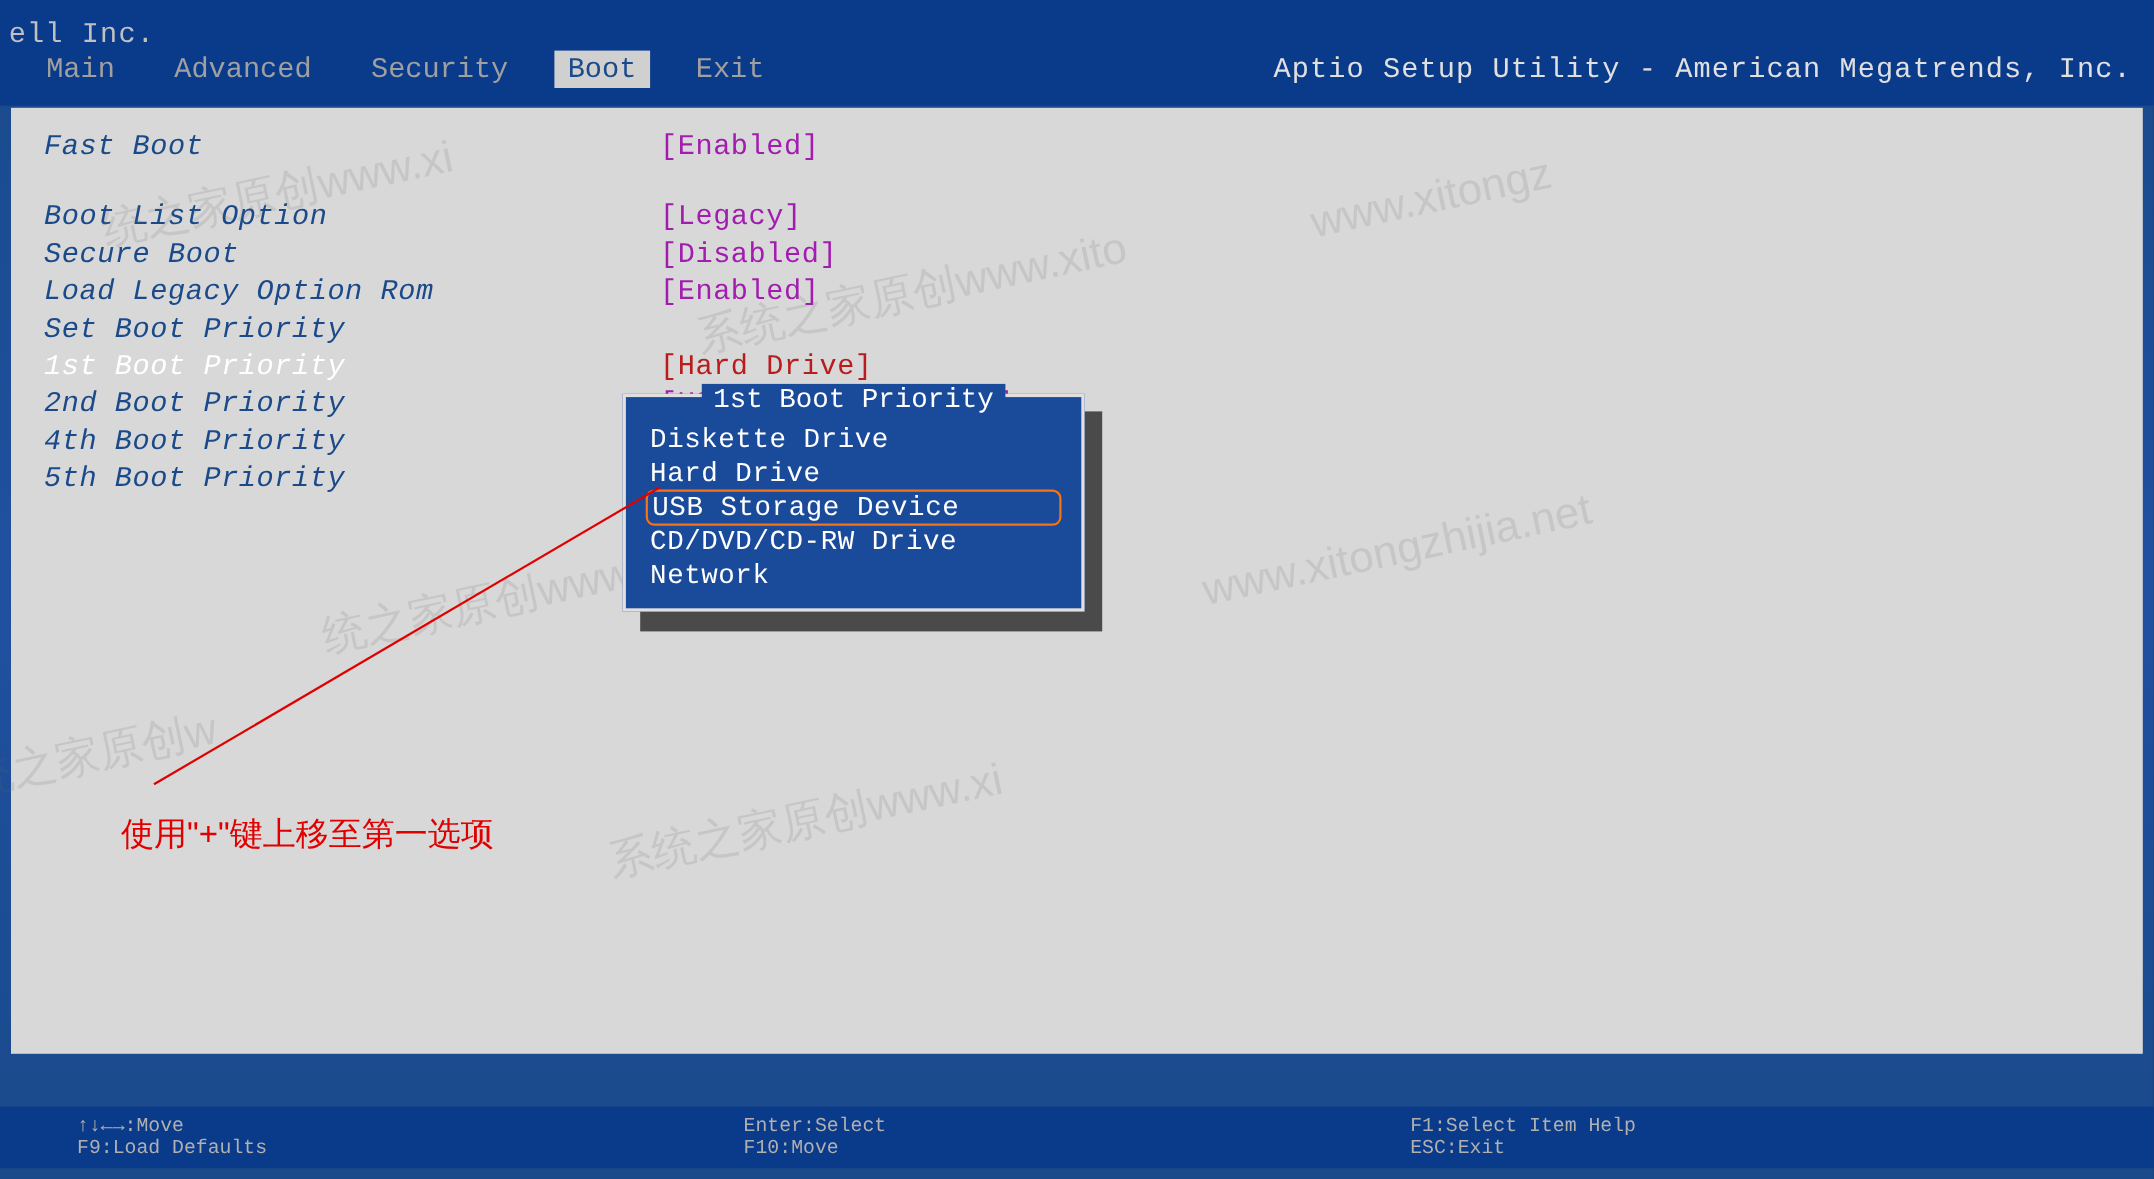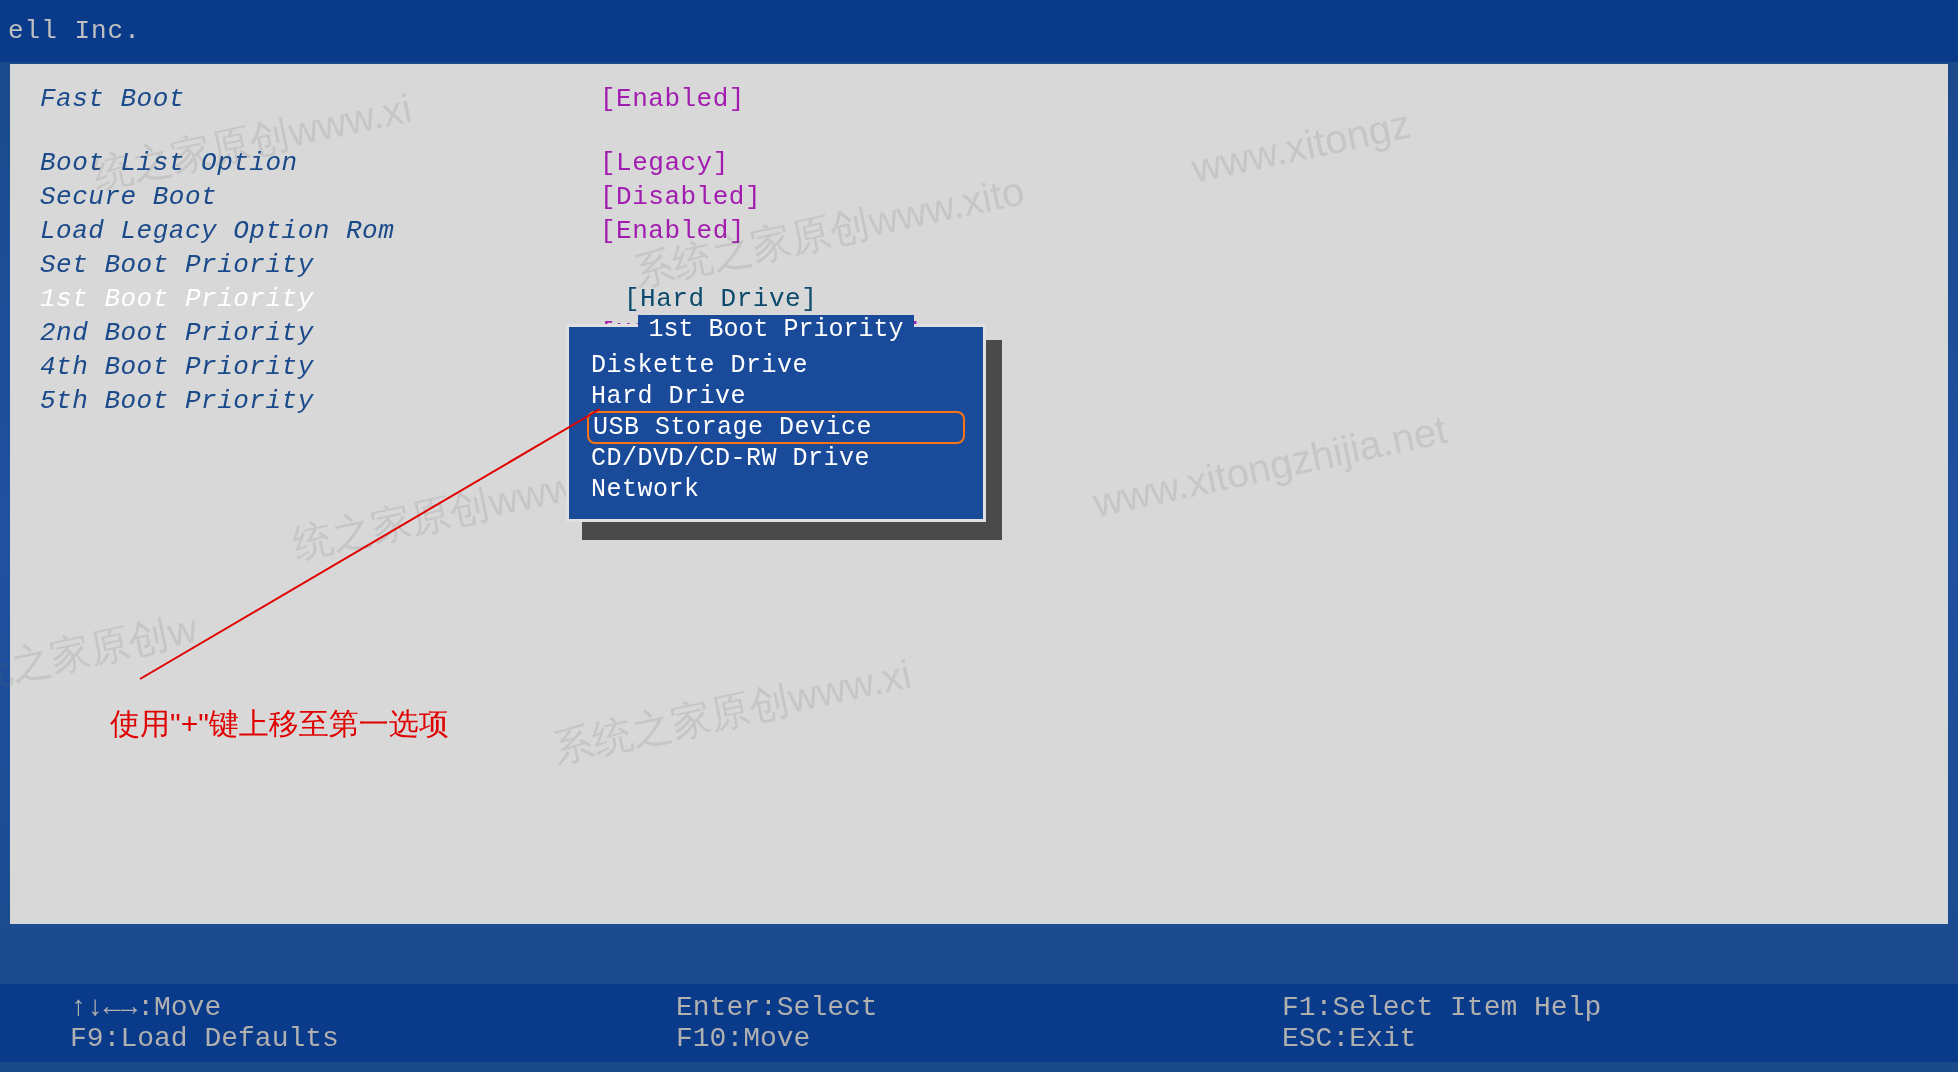--- a/index.html
+++ b/index.html
@@ -82,22 +82,21 @@
       color: #1a4a8a;
       font-style: italic;
     }
     .setting-label.white {
       color: #ffffff;
     }
     .setting-value {
       color: #a21caf;
     }
     .setting-value.white {
-      color: #0c4a6e;
-      margin-left: 24px;
+      color: #b91c1c;
     }
     .spacer {
       height: 30px;
     }
     .popup-container {
       position: absolute;
       left: 556px;
       top: 260px;
     }
     .popup-shadow {
@@ -145,21 +144,21 @@
       color: #e00000;
       font-size: 30px;
       font-family: 'Microsoft YaHei', 'SimHei', sans-serif;
       left: 100px;
       top: 640px;
     }
     .footer-bar {
       background: #0a3a8a;
       padding: 8px 70px;
       color: #b0b0b0;
-      font-size: 28px;
+      font-size: 18px;
       position: absolute;
       bottom: 10px;
       left: 0;
       right: 0;
     }
     .footer-row {
       display: flex;
     }
     .footer-col {
       flex: 1;
@@ -182,20 +181,30 @@
       white-space: nowrap;
     }
   </style>
 </head>
 <body>
 
 <div class="bios-screen">
 
   <div class="header-bar">
     <div class="vendor-line">ell Inc.</div>
+    <div class="title-row">
+      <div class="menu-tabs">
+        <span class="menu-tab">Main</span>
+        <span class="menu-tab">Advanced</span>
+        <span class="menu-tab">Security</span>
+        <span class="menu-tab active">Boot</span>
+        <span class="menu-tab">Exit</span>
+      </div>
+      <div class="utility-title">Aptio Setup Utility - American Megatrends, Inc.</div>
+    </div>
   </div>
 
   <div class="content-area">
 
     <div class="watermark" style="left:80px; top:50px;">统之家原创www.xi</div>
     <div class="watermark" style="left:620px; top:140px;">系统之家原创www.xito</div>
     <div class="watermark" style="left:1180px; top:60px;">www.xitongz</div>
     <div class="watermark" style="left:280px; top:420px;">统之家原创www.xi</div>
     <div class="watermark" style="left:1080px; top:380px;">www.xitongzhijia.net</div>
     <div class="watermark" style="left:-40px; top:560px;">统之家原创w</div>

